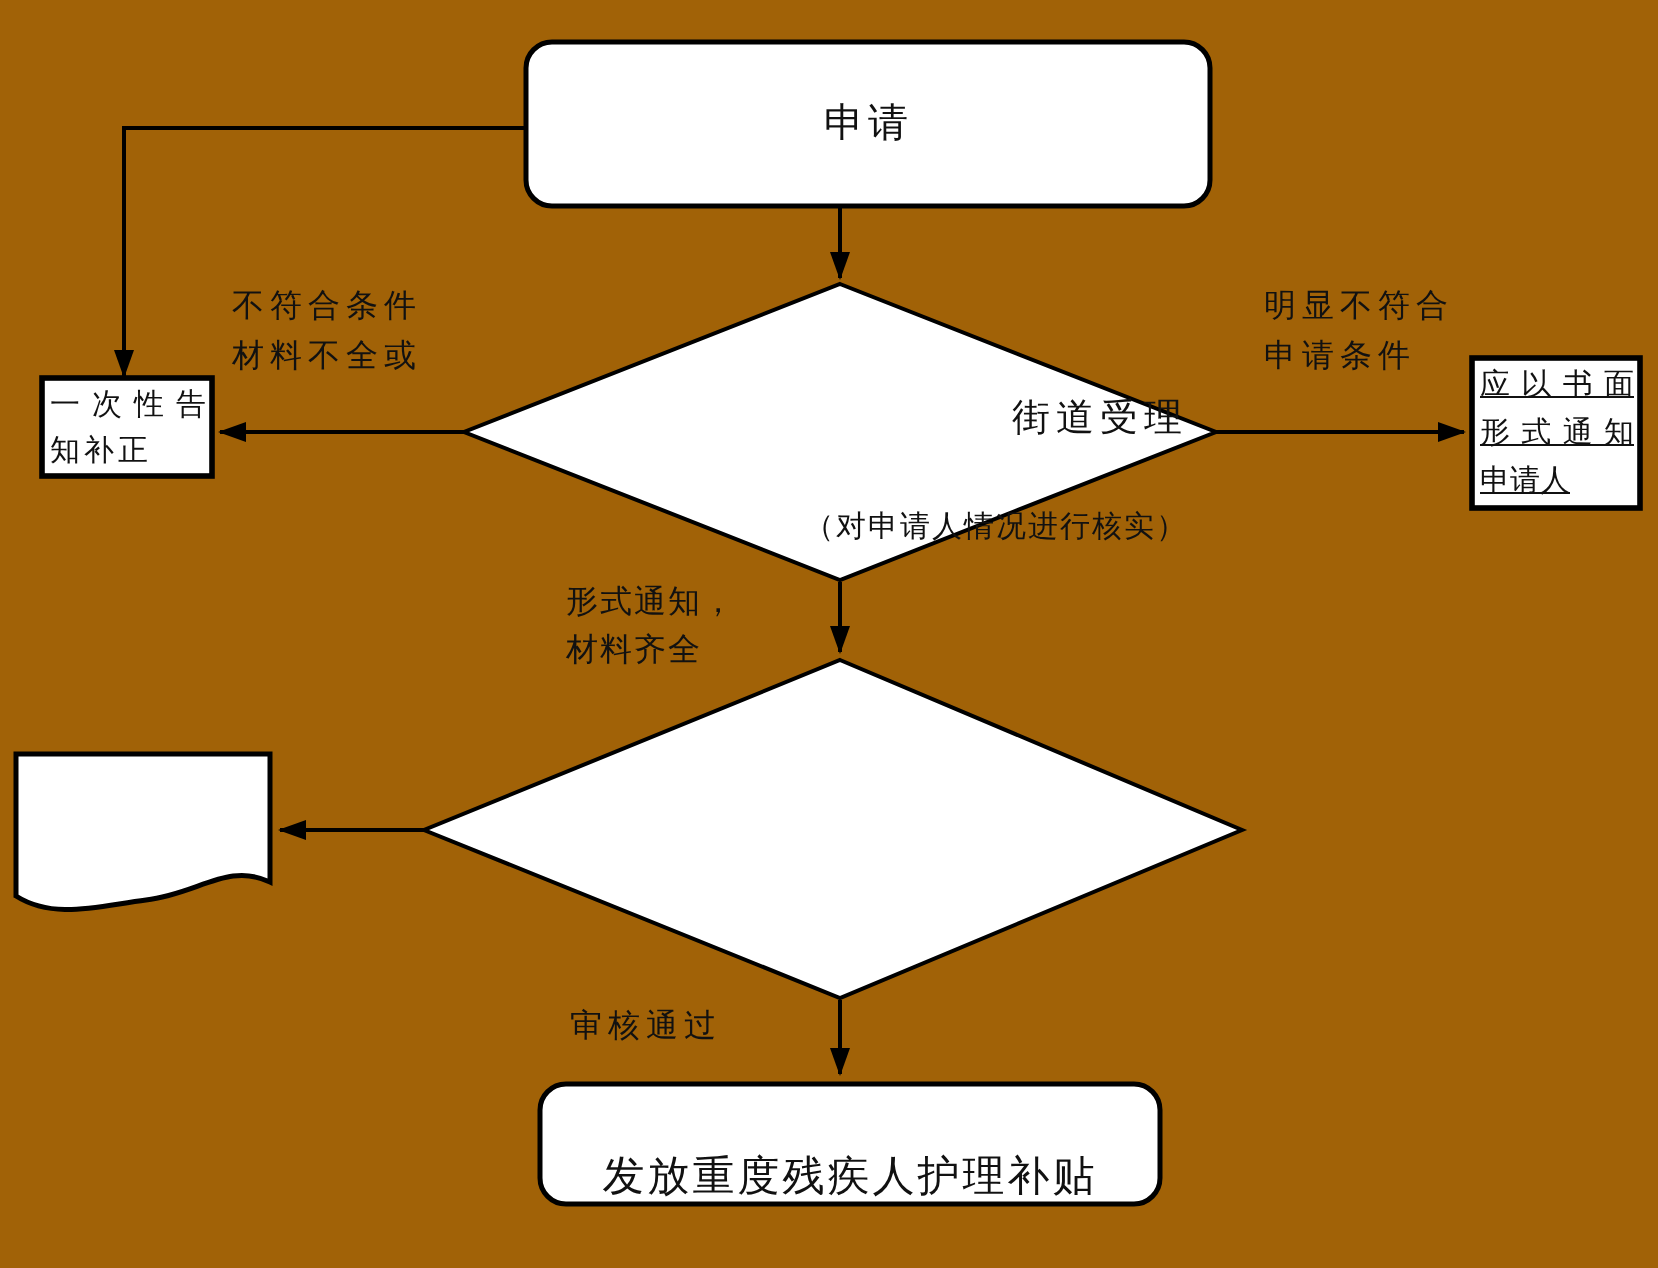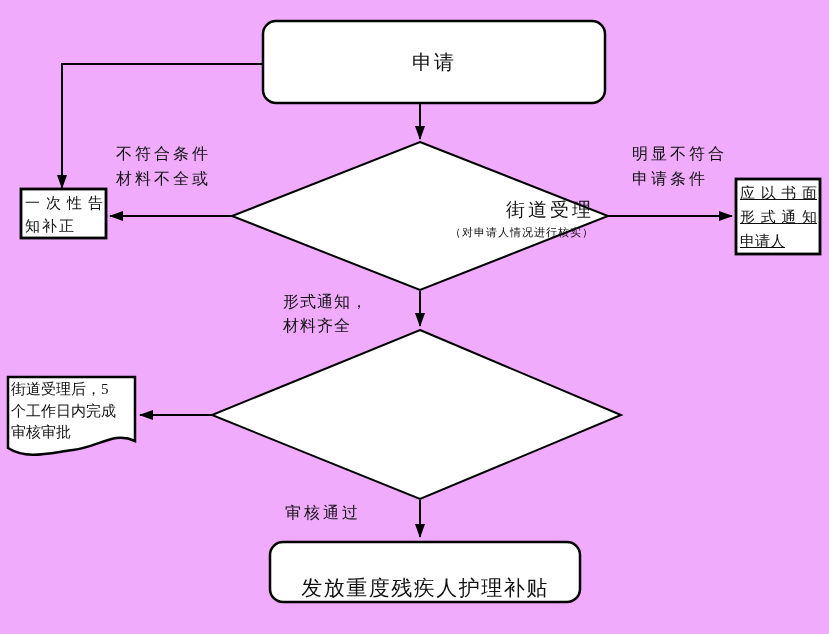--- a/index.html
+++ b/index.html
@@ -1,17 +1,17 @@
 <!DOCTYPE html>
 <html><head>
 <meta charset="utf-8">
 <style>
   html,body{margin:0;padding:0;background:#fff;}
   .canvas{
-    position:relative;width:829px;height:634px;background:#f0abfc;overflow:hidden;
+    position:relative;width:829px;height:634px;background:#a16207;overflow:hidden;
     font-family:"Liberation Serif","DejaVu Serif",serif;color:#111;
   }
   .layer{position:absolute;left:0;top:0;}
   .lbl{position:absolute;}
   .ln{display:block;white-space:nowrap;}
   .jl{text-align:justify;text-align-last:justify;white-space:normal;}
   .ctr{text-align:center;}
 </style>
 </head>
 <body>
@@ -41,40 +41,35 @@
     <path d="M212,415 H140" fill="none" stroke="#000" stroke-width="2" marker-end="url(#ah)"></path>
     <path d="M420,500 V537" fill="none" stroke="#000" stroke-width="2" marker-end="url(#ah)"></path>
   </svg>
 
   <div class="lbl" style="left:263px;top:21px;width:342px;height:82px;display:flex;flex-direction:column;justify-content:center;align-items:center;">
     <span class="ln" style="font-size:20px;letter-spacing:2px;line-height:30px;">申请</span>
   </div>
 
   <div class="lbl ctr" style="left:266px;top:197px;width:328px;text-align:right;">
     <span class="ln" style="font-size:19px;letter-spacing:3px;line-height:25px;">街道受理</span>
-    <span class="ln" style="font-size:11px;letter-spacing:1px;line-height:21px;">（对申请人情况进行核实）</span>
+    <span class="ln" style="font-size:15px;letter-spacing:1px;line-height:21px;margin-top:32px;">（对申请人情况进行核实）</span>
   </div>
 
   <div class="lbl" style="left:25px;top:192px;width:78px;font-size:15px;line-height:23px;">
     <span class="ln jl">一次性告</span>
     <span class="ln" style="letter-spacing:2px;">知补正</span>
   </div>
 
   <div class="lbl" style="left:740px;top:181px;width:77px;font-size:15px;line-height:24px;text-decoration:underline;">
     <span class="ln jl">应以书面</span>
     <span class="ln jl">形式通知</span>
     <span class="ln">申请人</span>
   </div>
 
 
-  <div class="lbl" style="left:11px;top:379px;width:122px;font-size:15px;line-height:21.5px;">
-    <span class="ln">街道受理后，5</span>
-    <span class="ln">个工作日内完成</span>
-    <span class="ln">审核审批</span>
-  </div>
 
   <div class="lbl" style="left:270px;top:542px;width:310px;height:60px;display:flex;justify-content:center;align-items:flex-end;">
     <span class="ln" style="font-size:21px;letter-spacing:1.5px;">发放重度残疾人护理补贴</span>
   </div>
 
   <div class="lbl" style="left:116px;top:141px;font-size:16px;letter-spacing:3px;line-height:25px;">
     <span class="ln">不符合条件</span>
     <span class="ln">材料不全或</span>
   </div>
 

